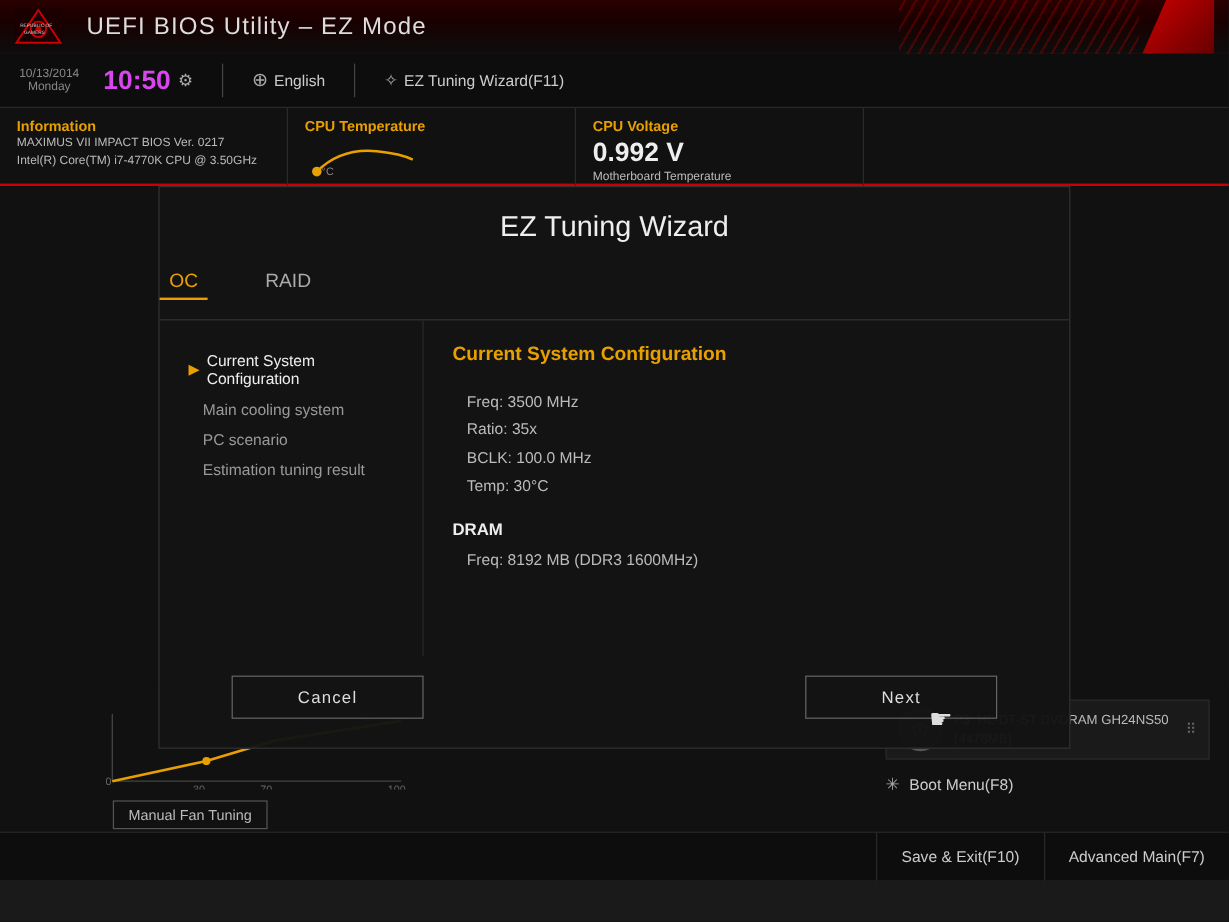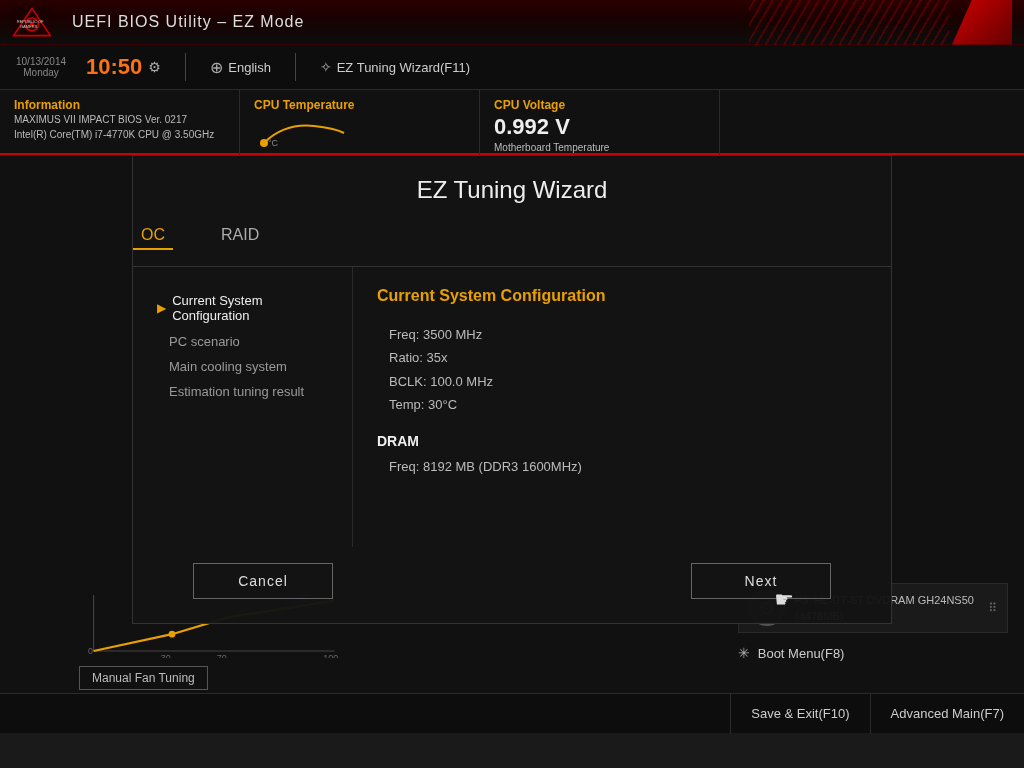--- a/index.html
+++ b/index.html
@@ -27,21 +27,21 @@
       align-items: center;
       gap: 8px;
       margin-right: 20px;
     }
     .rog-logo {
       width: 40px;
       height: 32px;
     }
     .header-title {
       color: #ddd;
-      font-size: 16px;
+      font-size: 20px;
       font-weight: 300;
       letter-spacing: 1px;
     }
 
     
     .status-bar {
       background: #0d0d0d;
       height: 45px;
       display: flex;
       align-items: center;
@@ -52,21 +52,21 @@
     .datetime {
       display: flex;
       flex-direction: column;
     }
     .date-text { font-size: 10px; color: #888; text-align: center; }
     .time-display {
       display: flex;
       align-items: center;
       gap: 6px;
     }
-    .time-text { font-size: 22px; color: #f97316; font-weight: bold; }
+    .time-text { font-size: 22px; color: #d946ef; font-weight: bold; }
     .gear-icon { color: #aaa; font-size: 14px; cursor: pointer; }
     .divider-v { width: 1px; height: 28px; background: #444; margin: 0 4px; }
     .lang-btn {
       display: flex;
       align-items: center;
       gap: 5px;
       color: #ccc;
       font-size: 13px;
       cursor: pointer;
     }
@@ -213,21 +213,21 @@
     }
 
     
     .wizard-buttons {
       display: flex;
       justify-content: space-between;
       padding: 16px 60px 4px;
       align-items: center;
     }
     .btn-cancel, .btn-next {
-      width: 140px;
+      width: 160px;
       height: 36px;
       border: 1px solid #666;
       background: transparent;
       color: #ddd;
       font-size: 14px;
       cursor: pointer;
       letter-spacing: 1px;
     }
     .fan-chart-container {
       margin-left: 50px;
@@ -419,21 +419,21 @@
       <svg class="fan-chart-svg" viewBox="0 0 250 60">
         <line x1="30" y1="5" x2="30" y2="55" stroke="#444" stroke-width="1"></line>
         <line x1="30" y1="55" x2="245" y2="55" stroke="#444" stroke-width="1"></line>
         <polyline points="30,55 100,40 150,25 245,10" stroke="#e8a000" stroke-width="2" fill="none"></polyline>
         <circle cx="100" cy="40" r="3" fill="#e8a000"></circle>
         <text x="25" y="58" font-size="8" fill="#666">0</text>
         <text x="90" y="64" font-size="8" fill="#666">30</text>
         <text x="140" y="64" font-size="8" fill="#666">70</text>
         <text x="235" y="64" font-size="8" fill="#666">100</text>
       </svg>
-      <button class="manual-fan-btn" style="margin-top:4px; margin-left:19px;">Manual Fan Tuning</button>
+      <button class="manual-fan-btn" style="margin-top:4px; margin-left:34px;">Manual Fan Tuning</button>
     </div>
 
     <div class="right-panel" style="position:absolute; right:16px; top:10px; width:270px;">
       <div class="drive-item">
         <div class="drive-icon">⊙</div>
         <div class="drive-info">
           <div>P3: HL-DT-ST DVDRAM GH24NS50</div>
           <div>(4478MB)</div>
         </div>
         <span class="drive-dots">⠿</span>
@@ -455,22 +455,22 @@
       <span class="wizard-tab">RAID</span>
     </div>
 
     <div class="wizard-body">
 
       <div class="wizard-nav">
         <div class="wizard-nav-item active">
           <span class="nav-arrow">▶</span>
           <span>Current System Configuration</span>
         </div>
+        <div class="wizard-nav-sub">Main cooling system</div>
         <div class="wizard-nav-sub">PC scenario</div>
-        <div class="wizard-nav-sub">Main cooling system</div>
         <div class="wizard-nav-sub">Estimation tuning result</div>
       </div>
 
       <div class="wizard-content">
         <div class="content-title">Current System Configuration</div>
 
         <div class="content-section">
           <div class="content-item">Freq: 3500 MHz</div>
           <div class="content-item">Ratio: 35x</div>
           <div class="content-item">BCLK: 100.0 MHz</div>

